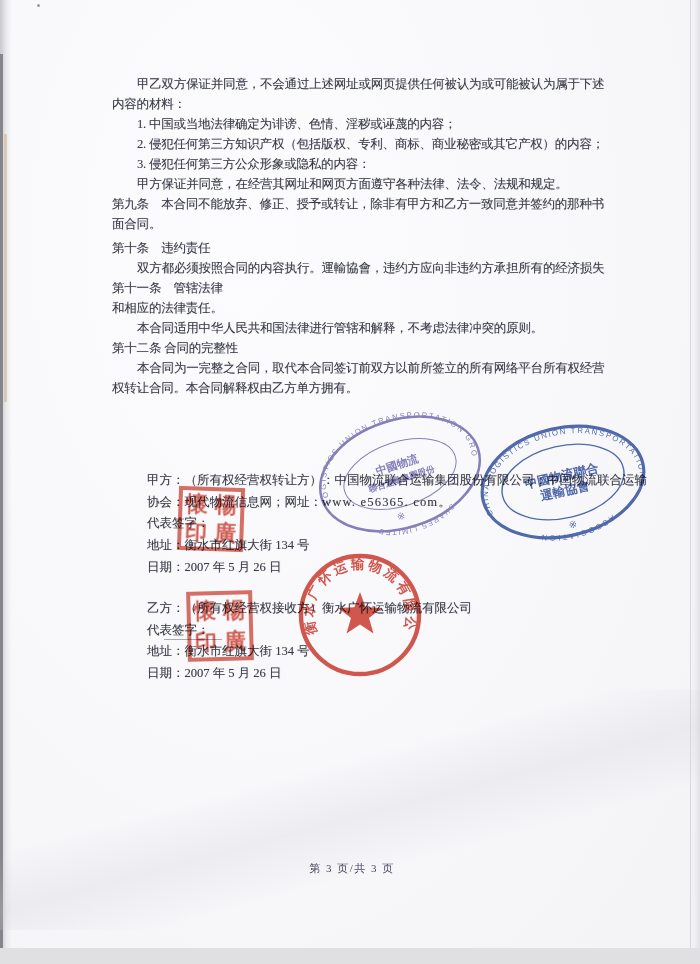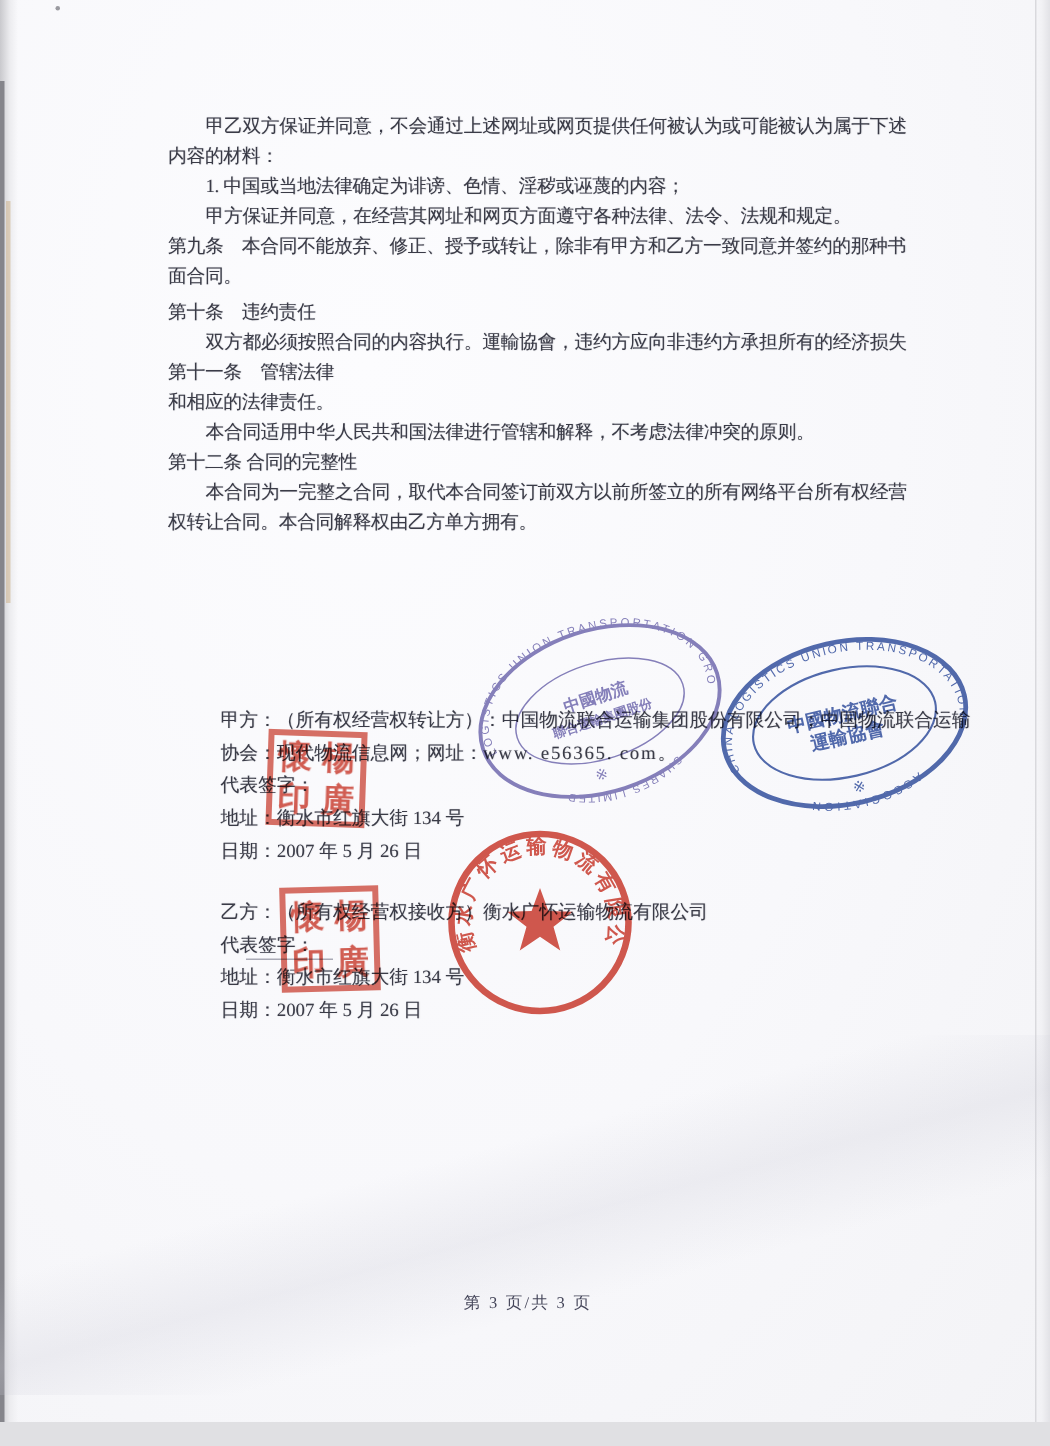--- a/index.html
+++ b/index.html
@@ -67,20 +67,22 @@
   <div class="edge-right"></div>
   <div class="edge-right-line"></div>
   <div class="edge-bottom"></div>
   <div class="wrinkle"></div>
   <div class="speck"></div>
 
   <div class="body-text">
     <div class="bl ind">甲乙双方保证并同意，不会通过上述网址或网页提供任何被认为或可能被认为属于下述</div>
     <div class="bl">内容的材料：</div>
     <div class="bl ind">1. 中国或当地法律确定为诽谤、色情、淫秽或诬蔑的内容；</div>
+    <div class="bl ind">2. 侵犯任何第三方知识产权（包括版权、专利、商标、商业秘密或其它产权）的内容；</div>
+    <div class="bl ind">3. 侵犯任何第三方公众形象或隐私的内容：</div>
     <div class="bl ind g1">甲方保证并同意，在经营其网址和网页方面遵守各种法律、法令、法规和规定。</div>
     <div class="bl">第九条　本合同不能放弃、修正、授予或转让，除非有甲方和乙方一致同意并签约的那种书</div>
     <div class="bl">面合同。</div>
     <div class="bl g2">第十条　违约责任</div>
     <div class="bl ind">双方都必须按照合同的内容执行。運輸協會，违约方应向非违约方承担所有的经济损失</div>
     <div class="bl">第十一条　管辖法律</div>
     <div class="bl">和相应的法律责任。</div>
     <div class="bl ind">本合同适用中华人民共和国法律进行管辖和解释，不考虑法律冲突的原则。</div>
     <div class="bl">第十二条 合同的完整性</div>
     <div class="bl ind">本合同为一完整之合同，取代本合同签订前双方以前所签立的所有网络平台所有权经营</div>

